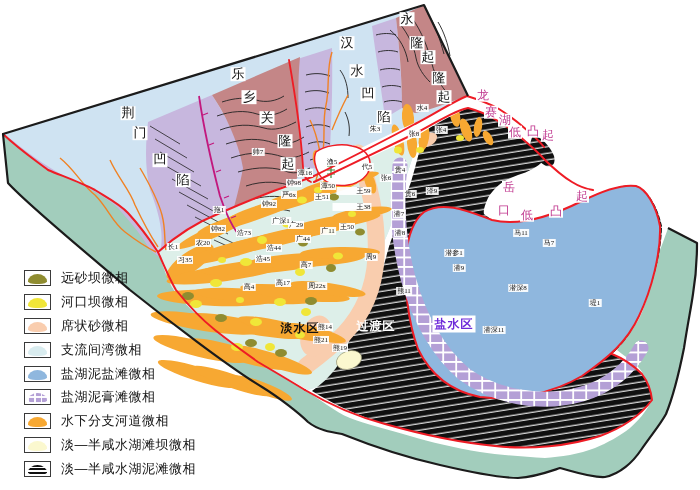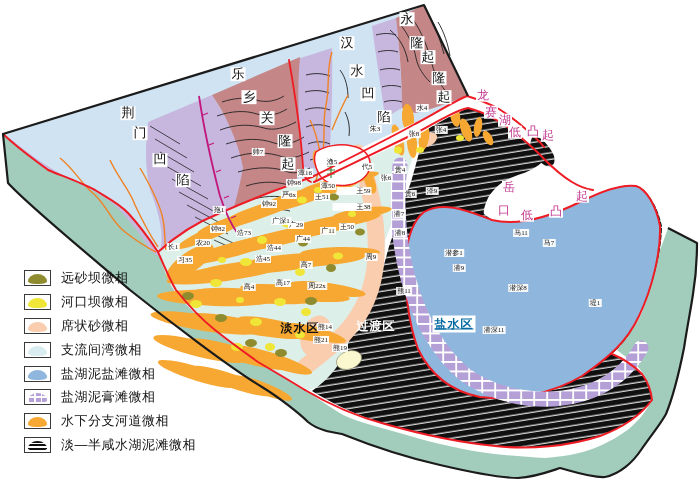--- a/index.html
+++ b/index.html
@@ -13,21 +13,21 @@
   .struct-char.magenta{color:#c0388f;font-size:12px;}
   .well-label{position:absolute;transform:translate(-50%,-50%);
     font-family:"Liberation Serif","DejaVu Serif",serif;
     font-size:7px;line-height:1.15;background:rgba(255,255,255,.93);
     padding:0 1px;color:#111;white-space:nowrap;}
   .zone-label{position:absolute;transform:translate(-50%,-50%);
     font-family:"Liberation Serif","DejaVu Serif",serif;
     font-size:12px;font-weight:bold;letter-spacing:1px;white-space:nowrap;}
   .zone-dark{color:#111;}
   .zone-light{color:#fff;}
-  .zone-boxed{color:#0369a1;background:#fff;padding:0 2px;text-decoration:underline;}
+  .zone-boxed{color:#6d28d9;background:#fff;padding:0 2px;}
   
   #legend{position:absolute;left:24px;top:266px;}
   .lrow{display:flex;align-items:center;height:23.9px;}
   .lswatch{width:27px;height:16px;border:1.6px solid #3a3a3a;background:#fff;
     box-sizing:border-box;display:flex;align-items:flex-end;justify-content:center;}
   .blob{width:19px;height:10px;margin-bottom:1px;
     border-radius:55% 55% 45% 45% / 80% 80% 30% 30%;}
   .pat-hatch{background-image:repeating-linear-gradient(0deg,#fff 0 1px,transparent 1px 3.5px);}
   .pat-grid{background-image:
      repeating-linear-gradient(0deg,rgba(255,255,255,.95) 0 1.5px,transparent 1.5px 5.5px),
@@ -395,19 +395,25 @@
         <span class="llabel">盐湖泥膏滩微相</span>
       </div>
       <div class="lrow">
         <span class="lswatch">
           <span class="blob" style="background-color: rgb(247, 168, 50);"></span>
         </span>
         <span class="llabel">水下分支河道微相</span>
       </div>
       <div class="lrow">
         <span class="lswatch">
+          <span class="blob" style="background-color: rgb(251, 248, 207);"></span>
+        </span>
+        <span class="llabel">淡—半咸水湖滩坝微相</span>
+      </div>
+      <div class="lrow">
+        <span class="lswatch">
           <span class="blob pat-hatch" style="background-color: rgb(16, 16, 16);"></span>
         </span>
         <span class="llabel">淡—半咸水湖泥滩微相</span>
       </div>
     </div>
 
 </div>
 
 </body></html>

